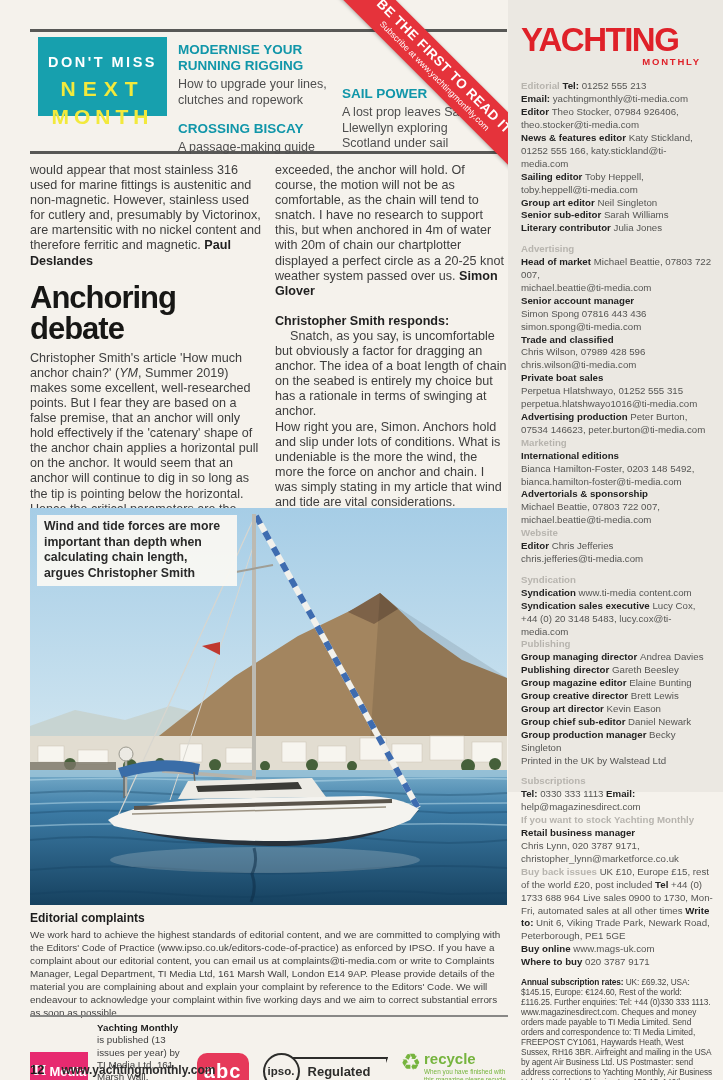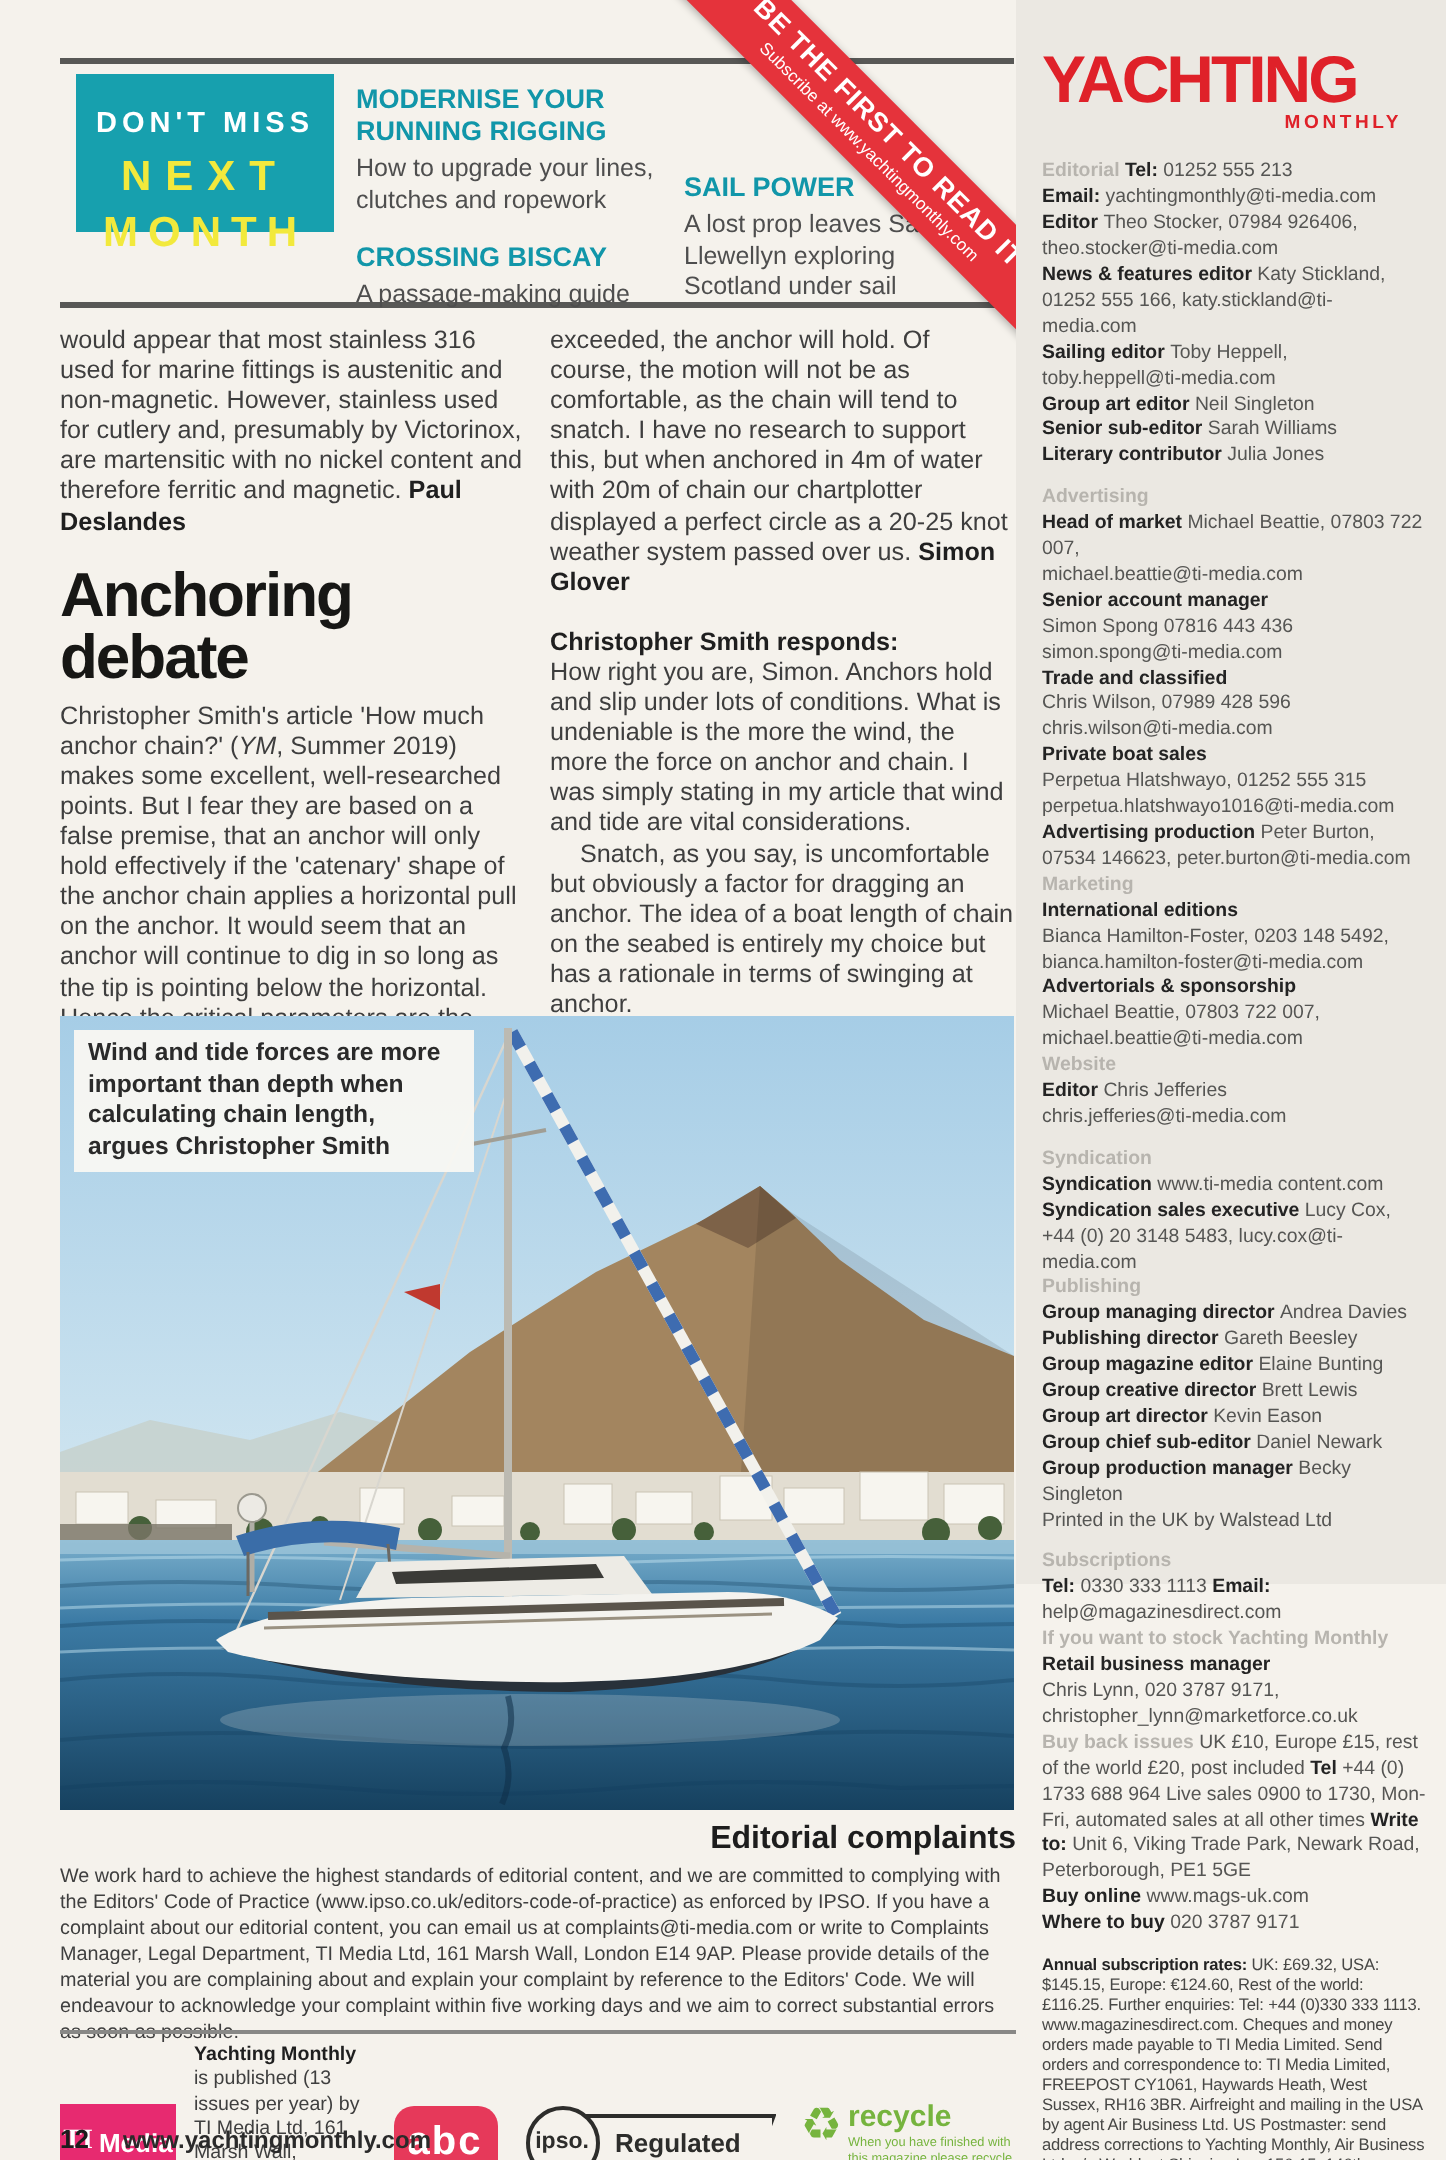--- a/index.html
+++ b/index.html
@@ -48,21 +48,21 @@
   .headline { font-size:31px; font-weight:bold; color:#171715; letter-spacing:-1px; line-height:1; margin:13px 0 7px; }
 
   
   .photo { position:absolute; left:30px; top:508px; width:477px; height:397px; background:#9cc3dd; }
   .photo svg { display:block; }
   .caption { position:absolute; left:7px; top:7px; width:200px; background:rgba(248,247,243,.96);
              padding:4px 7px 5px; font-weight:bold; font-size:12.3px; line-height:15.5px; color:#2a2a2a; }
 
   
   .complaints { position:absolute; left:30px; top:911px; width:478px; }
-  .complaints-h { font-weight:bold; font-size:16px; color:#1d1d1d; margin-bottom:3px;text-align:right; }
+  .complaints-h { font-weight:bold; font-size:12px; color:#1d1d1d; margin-bottom:3px; }
   .complaints-b { font-size:9.9px; line-height:13px; color:#3f3f3f; }
 
   .footrule { position:absolute; left:30px; top:1015px; width:478px; height:1.5px; background:#88888六; background:#888886; }
 
   
   .footer { position:absolute; left:30px; top:1022px; width:478px; display:flex; align-items:center; }
   .ti-logo { width:58px; height:38px; background:#e72a70; color:#fff; display:flex; align-items:center; justify-content:center; gap:3px; flex:none; }
   .ti-logo .ti { font-family:"Liberation Serif", serif; font-weight:bold; font-size:14px; }
   .ti-logo .media { font-weight:bold; font-size:13px; }
   .pub { width:175px; margin-left:9px; font-size:9.8px; line-height:12.3px; color:#3f3f3f; }
@@ -139,22 +139,22 @@
         </div>
       <h1 class="headline">Anchoring debate</h1>
       <div>
           <p class="ap"><span class="sg-n">Christopher Smith's article 'How much anchor chain?' (</span><span class="sg-i">YM</span><span class="sg-n">, Summer 2019) makes some excellent, well-researched points. But I fear they are based on a false premise, that an anchor will only hold effectively if the 'catenary' shape of the anchor chain applies a horizontal pull on the anchor. It would seem that an anchor will continue to dig in so long as the tip is pointing below the horizontal. Hence the critical parameters are the angle of the flukes to the shank and the angle at which the chain pulls on it: even if the length of chain is such that the load pulls it almost straight, so long as this angle is not</span></p>
         </div>
     </div>
     <div class="acol">
       <div>
           <p class="ap"><span class="sg-n">exceeded, the anchor will hold. Of course, the motion will not be as comfortable, as the chain will tend to snatch. I have no research to support this, but when anchored in 4m of water with 20m of chain our chartplotter displayed a perfect circle as a 20-25 knot weather system passed over us. </span><span class="sg-b">Simon Glover</span></p>
           <p class="ap subhead"><span class="sg-b">Christopher Smith responds:</span></p>
+          <p class="ap ind"><span class="sg-n">Snatch, as you say, is uncomfortable but obviously a factor for dragging an anchor. The idea of a boat length of chain on the seabed is entirely my choice but has a rationale in terms of swinging at anchor.</span></p>
           <p class="ap"><span class="sg-n">How right you are, Simon. Anchors hold and slip under lots of conditions. What is undeniable is the more the wind, the more the force on anchor and chain. I was simply stating in my article that wind and tide are vital considerations.</span></p>
-          <p class="ap ind"><span class="sg-n">Snatch, as you say, is uncomfortable but obviously a factor for dragging an anchor. The idea of a boat length of chain on the seabed is entirely my choice but has a rationale in terms of swinging at anchor.</span></p>
           <p class="ap ind"><span class="sg-n">Choose whatever angle of chain to anchor you want but please allow for the maximum wind force you expect during the night.</span></p>
         </div>
     </div>
   </div>
 
   <div class="photo">
     <svg width="477" height="397" viewBox="0 0 477 397">
       <defs>
         <linearGradient id="sky" x1="0" y1="0" x2="0" y2="1">
           <stop offset="0" stop-color="#a6cde6"></stop>

